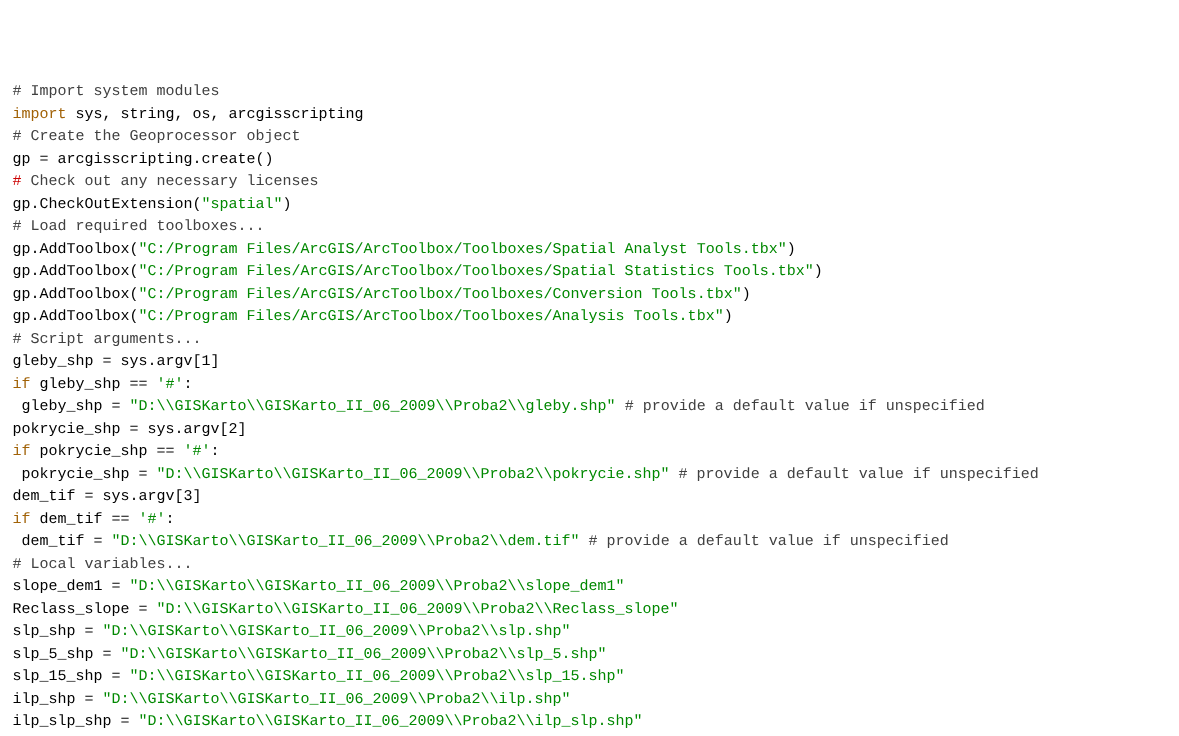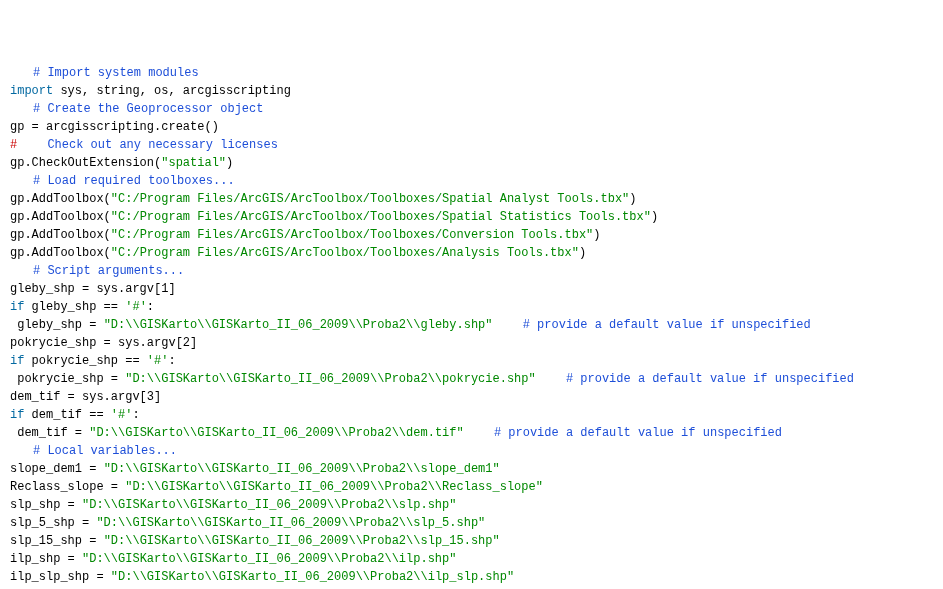--- a/index.html
+++ b/index.html
@@ -5,22 +5,22 @@
   body {
     margin: 0;
     padding: 10px;
     font-family: "Courier New", monospace;
     font-size: 12px;
     line-height: 1.5;
     background: #ffffff;
     color: #000000;
     white-space: pre;
   }
-  .comment { color: #1d4ed8; margin-left: 23px; }
-  .keyword { color: #0369a1; }
+  .comment { color: #404040; }
+  .keyword { color: #a16207; }
   .string  { color: #008800; }
   .cursor  { color: #cc0000; }
 </style>
 </head>
 <body>
 
 
 <div id="code"><div><span class="comment"># Import system modules</span></div><div><span class="keyword">import</span><span> sys, string, os, arcgisscripting</span></div><div><span></span></div><div><span class="comment"># Create the Geoprocessor object</span></div><div><span>gp = arcgisscripting.create()</span></div><div><span></span></div><div><span class="cursor">#</span><span class="comment"> Check out any necessary licenses</span></div><div><span>gp.CheckOutExtension(</span><span class="string">"spatial"</span><span>)</span></div><div><span></span></div><div><span class="comment"># Load required toolboxes...</span></div><div><span>gp.AddToolbox(</span><span class="string">"C:/Program Files/ArcGIS/ArcToolbox/Toolboxes/Spatial Analyst Tools.tbx"</span><span>)</span></div><div><span>gp.AddToolbox(</span><span class="string">"C:/Program Files/ArcGIS/ArcToolbox/Toolboxes/Spatial Statistics Tools.tbx"</span><span>)</span></div><div><span>gp.AddToolbox(</span><span class="string">"C:/Program Files/ArcGIS/ArcToolbox/Toolboxes/Conversion Tools.tbx"</span><span>)</span></div><div><span>gp.AddToolbox(</span><span class="string">"C:/Program Files/ArcGIS/ArcToolbox/Toolboxes/Analysis Tools.tbx"</span><span>)</span></div><div><span></span></div><div><span class="comment"># Script arguments...</span></div><div><span>gleby_shp = sys.argv[1]</span></div><div><span class="keyword">if</span><span> gleby_shp == </span><span class="string">'#'</span><span>:</span></div><div><span> gleby_shp = </span><span class="string">"D:\\GISKarto\\GISKarto_II_06_2009\\Proba2\\gleby.shp"</span><span> </span><span class="comment"># provide a default value if unspecified</span></div><div><span></span></div><div><span>pokrycie_shp = sys.argv[2]</span></div><div><span class="keyword">if</span><span> pokrycie_shp == </span><span class="string">'#'</span><span>:</span></div><div><span> pokrycie_shp = </span><span class="string">"D:\\GISKarto\\GISKarto_II_06_2009\\Proba2\\pokrycie.shp"</span><span> </span><span class="comment"># provide a default value if unspecified</span></div><div><span></span></div><div><span>dem_tif = sys.argv[3]</span></div><div><span class="keyword">if</span><span> dem_tif == </span><span class="string">'#'</span><span>:</span></div><div><span> dem_tif = </span><span class="string">"D:\\GISKarto\\GISKarto_II_06_2009\\Proba2\\dem.tif"</span><span> </span><span class="comment"># provide a default value if unspecified</span></div><div><span></span></div><div><span class="comment"># Local variables...</span></div><div><span>slope_dem1 = </span><span class="string">"D:\\GISKarto\\GISKarto_II_06_2009\\Proba2\\slope_dem1"</span></div><div><span>Reclass_slope = </span><span class="string">"D:\\GISKarto\\GISKarto_II_06_2009\\Proba2\\Reclass_slope"</span></div><div><span>slp_shp = </span><span class="string">"D:\\GISKarto\\GISKarto_II_06_2009\\Proba2\\slp.shp"</span></div><div><span>slp_5_shp = </span><span class="string">"D:\\GISKarto\\GISKarto_II_06_2009\\Proba2\\slp_5.shp"</span></div><div><span>slp_15_shp = </span><span class="string">"D:\\GISKarto\\GISKarto_II_06_2009\\Proba2\\slp_15.shp"</span></div><div><span>ilp_shp = </span><span class="string">"D:\\GISKarto\\GISKarto_II_06_2009\\Proba2\\ilp.shp"</span></div><div><span>ilp_slp_shp = </span><span class="string">"D:\\GISKarto\\GISKarto_II_06_2009\\Proba2\\ilp_slp.shp"</span></div></div>
 
 

